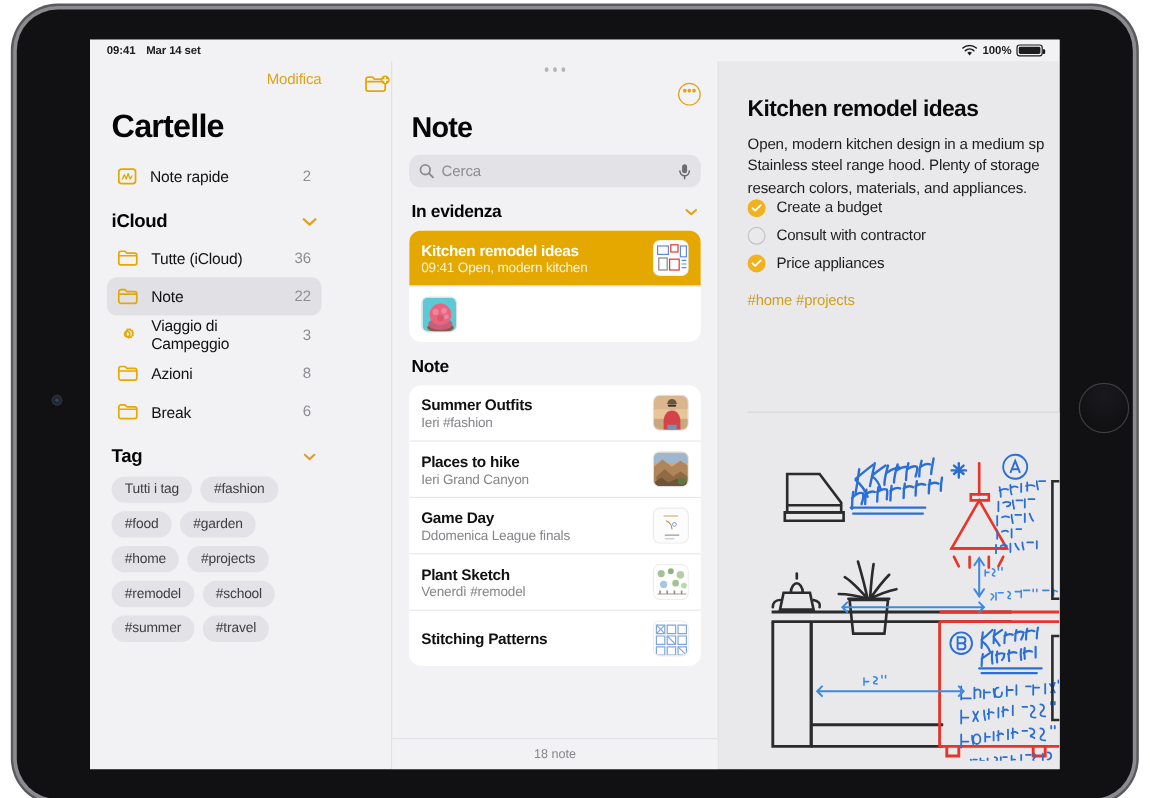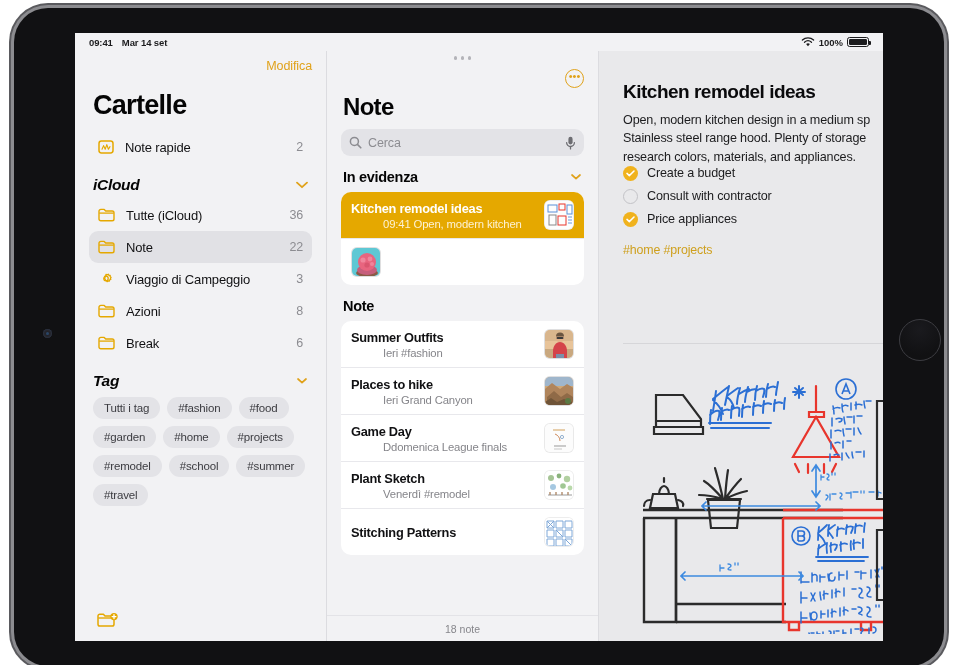--- a/index.html
+++ b/index.html
@@ -72,21 +72,21 @@
     background: #1c1c1e; border-radius: 1.2px; display: block;
   }
 
   #cols { flex: 1; display: flex; min-height: 0; }
 
   
   #sidebar {
     width: 252px; flex: 0 0 252px;
     background: #f2f2f4;
     border-right: 1px solid #dcdce0;
-    display: flex; flex-direction: column;
+    display: flex; 
     position: relative;
   }
   #sidebar-scroll { flex: 1; overflow: hidden; padding: 0 14px; }
   .edit-row { height: 30px; display: flex; align-items: center; justify-content: flex-end; }
   .edit-btn {
     color: #e0a21a; font-size: 12.5px; letter-spacing: -0.1px;
     cursor: pointer;
   }
   .big-title {
     font-size: 27px; font-weight: bold; color: #050505;
@@ -97,21 +97,21 @@
     padding: 0 9px; border-radius: 9px; gap: 11px;
     font-size: 13px; color: #111113; letter-spacing: -0.15px;
   }
   .row.selected { background: #e1e1e5; }
   .row .label { flex: 1; }
   .row .count { color: #8c8c91; font-size: 12.5px; }
   .sec-header {
     display: flex; align-items: center; justify-content: space-between;
     padding: 0 4px 0 4px; margin: 13px 0 5px 0;
   }
-  .sec-header .t { font-size: 15.5px; font-weight: bold; color: #050505; letter-spacing: -0.3px; font-style: italic; }
+  .sec-header .t { font-size: 15.5px; font-weight: bold; color: #050505; letter-spacing: -0.3px; }
   .chev { color: #e0a21a; font-size: 11px; line-height: 1; }
   .tags { display: flex; flex-wrap: wrap; gap: 7px; padding: 2px 4px; }
   .tag {
     background: #e3e3e7; color: #3c3c41;
     border-radius: 13px; padding: 5px 11px;
     font-size: 11.5px; letter-spacing: -0.15px;
     white-space: nowrap;
   }
   #sidebar-foot {
     height: 40px; flex: 0 0 40px;
@@ -157,21 +157,21 @@
   }
   .note-item + .note-item { border-top: 1px solid #e8e8ec; }
   .note-item.active { background: #e5a800; border-top-color: transparent; }
   .note-item .txt { flex: 1; min-width: 0; }
   .note-title {
     font-size: 12.8px; font-weight: bold; color: #111113;
     letter-spacing: -0.25px; white-space: nowrap; overflow: hidden; text-overflow: ellipsis;
   }
   .note-sub {
     font-size: 11.3px; color: #85858a; letter-spacing: -0.15px;
-    margin-top: 2px; white-space: nowrap; overflow: hidden; text-overflow: ellipsis; margin-left: 32px;
+    margin-top: 2px; white-space: nowrap; overflow: hidden; text-overflow: ellipsis;
   }
   .note-item.active .note-title { color: #ffffff; }
   .note-item.active .note-sub { color: #fdf2d4; }
   .thumb {
     width: 30px; height: 30px; border-radius: 6px; flex: 0 0 30px;
     overflow: hidden; background: #f0f0f2;
     border: 0.5px solid rgba(0,0,0,0.07);
   }
   #list-foot {
     height: 26px; flex: 0 0 26px;

